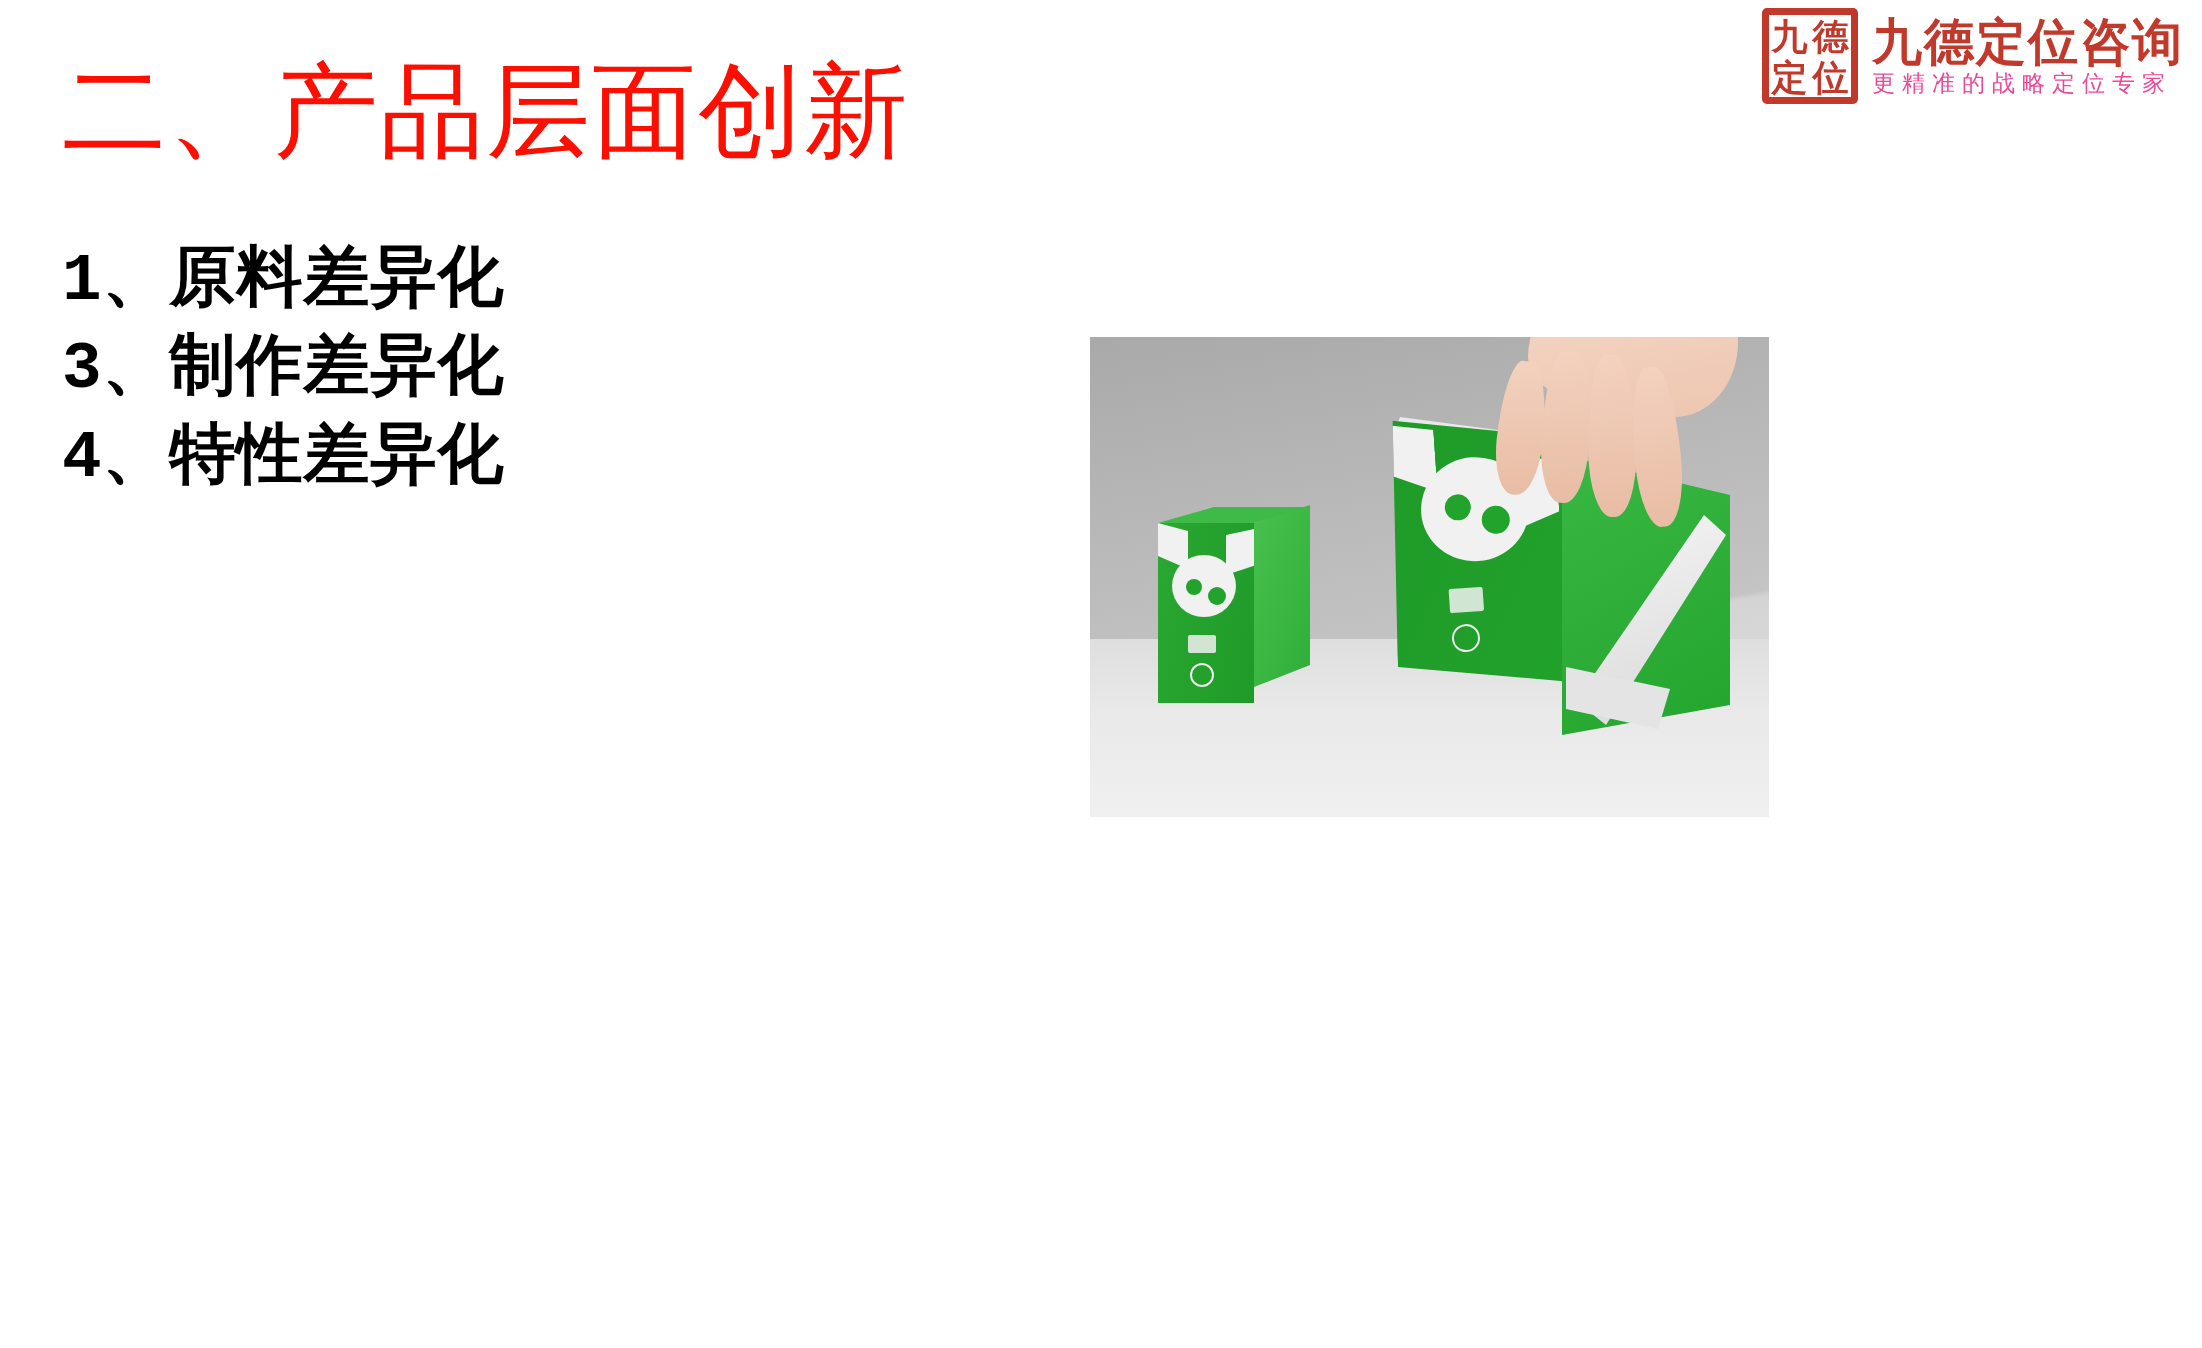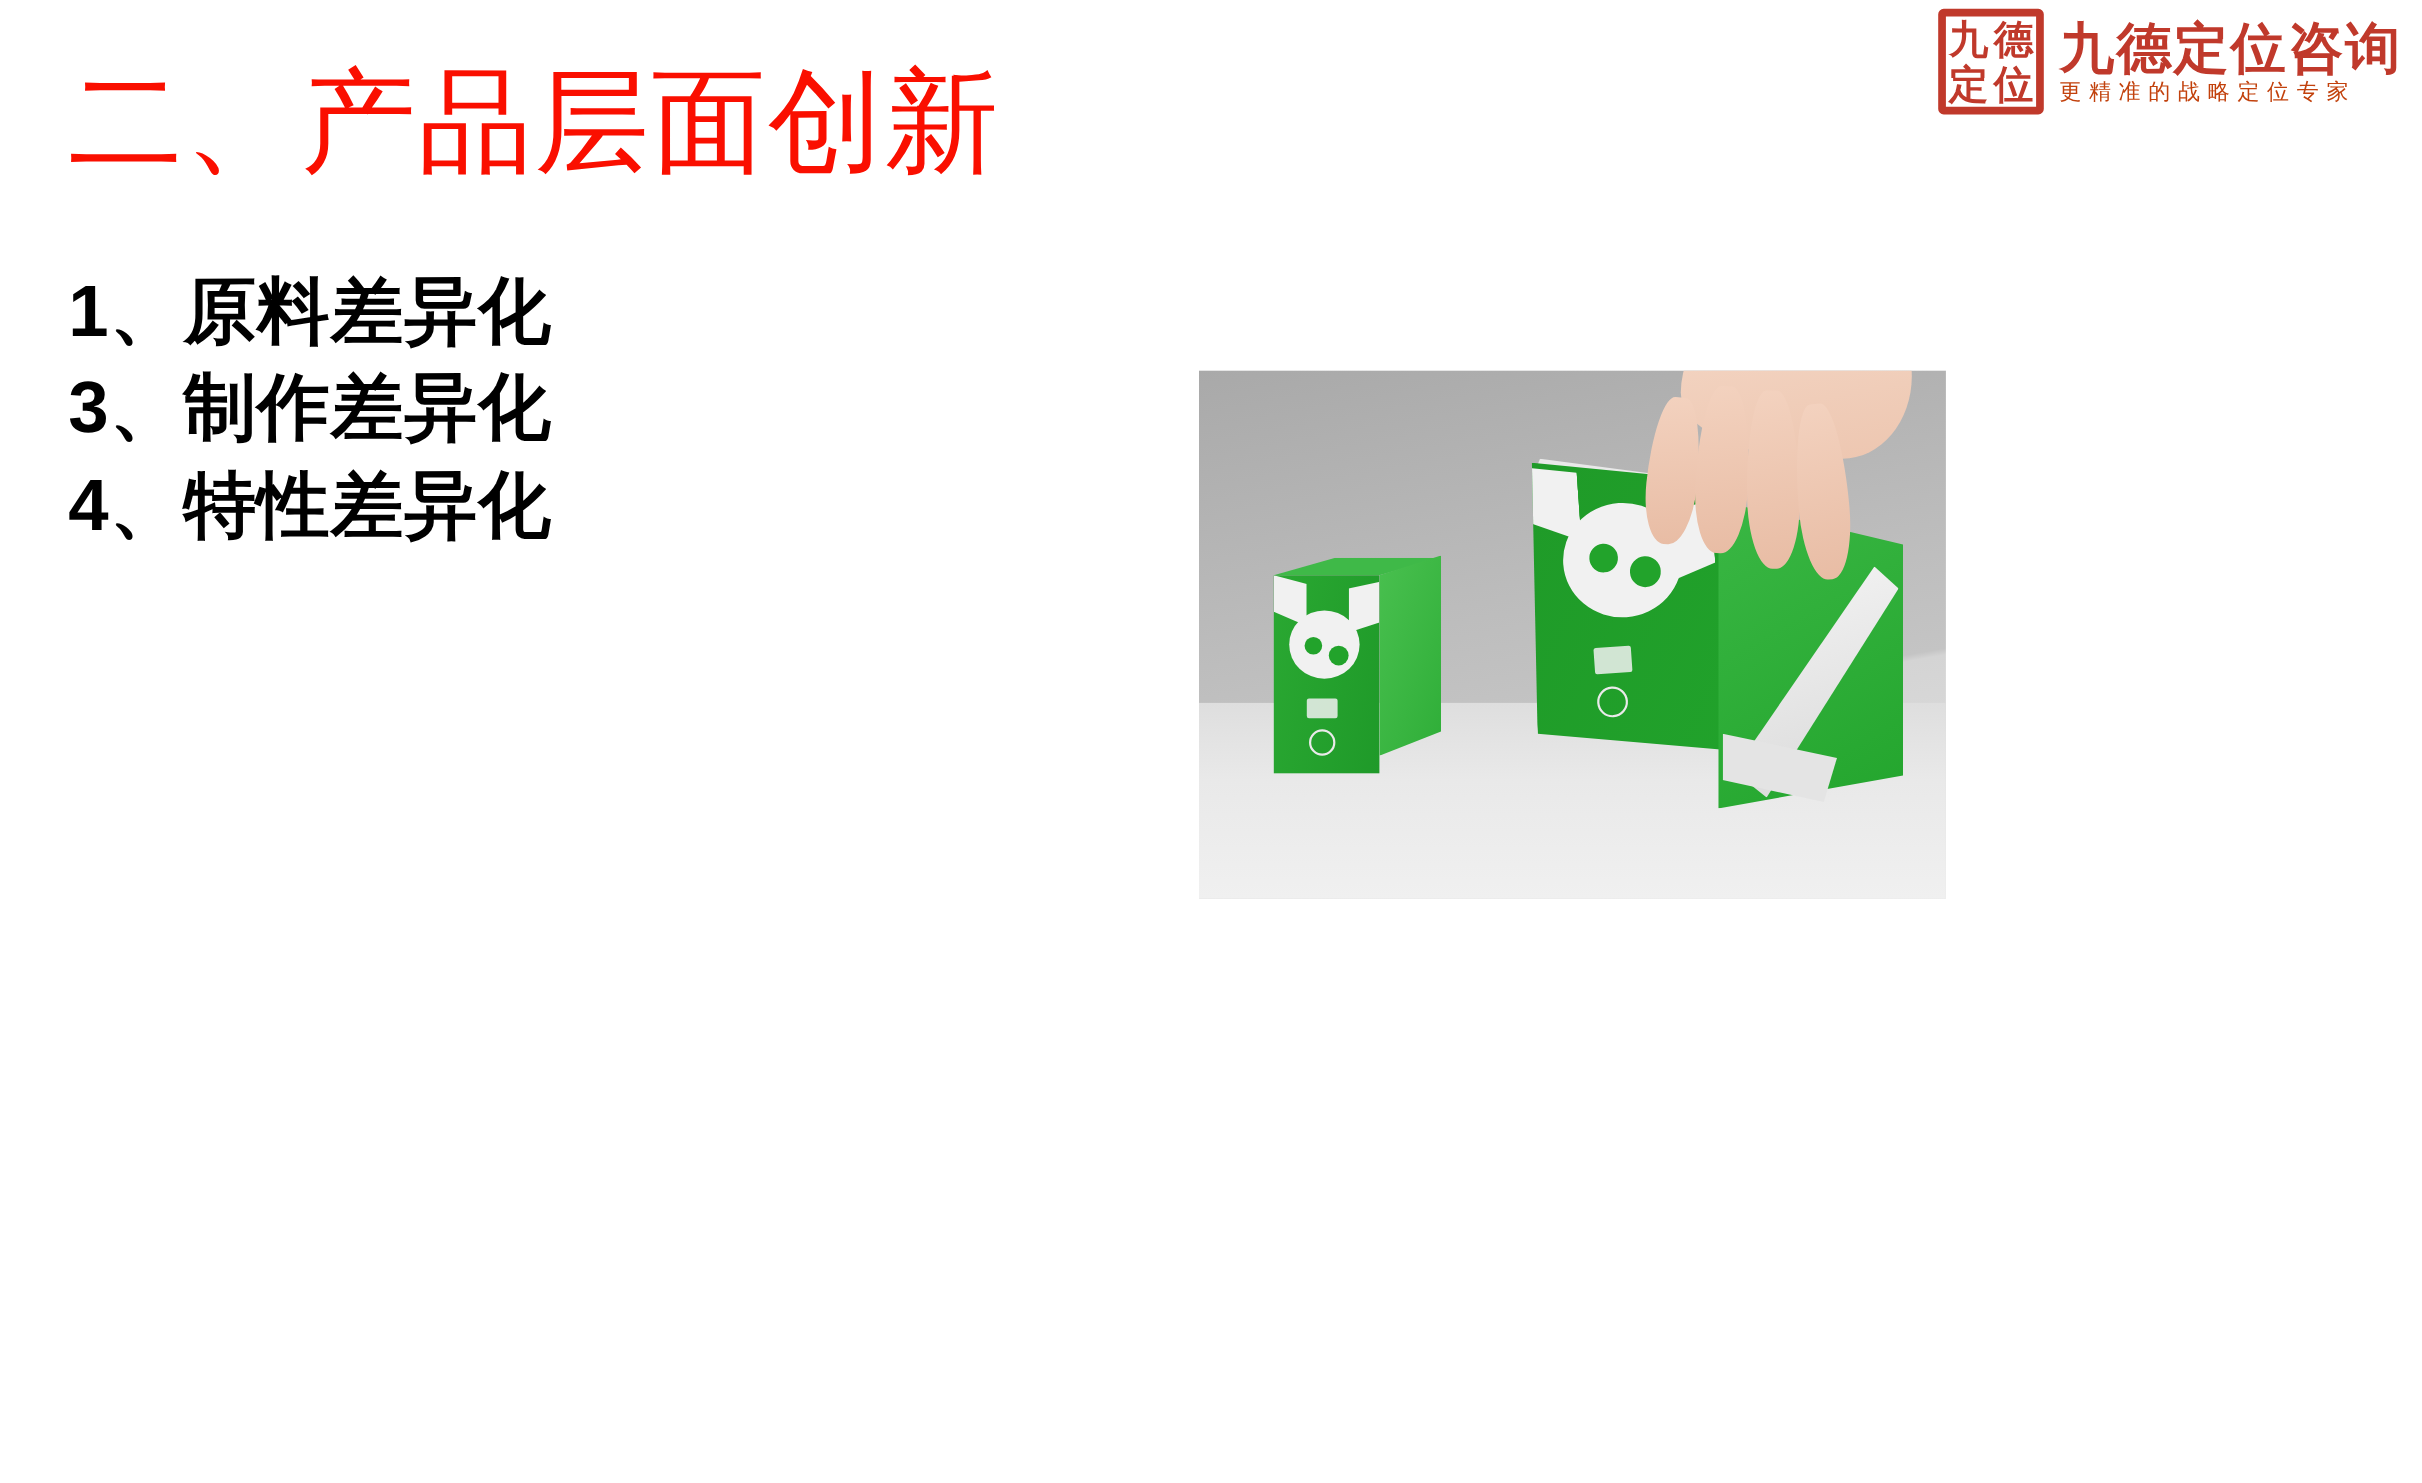--- a/index.html
+++ b/index.html
@@ -56,22 +56,22 @@
   }
   #brand-name {
     font-size: 50px;
     font-weight: bold;
     color: #c0392b;
     letter-spacing: 2px;
     line-height: 1.05;
     font-family: "DejaVu Serif", "Liberation Serif", serif;
   }
   #brand-tagline {
-    font-size: 20px;
-    color: #c2410c;
+    font-size: 23px;
+    color: #ec4899;
     letter-spacing: 7px;
     line-height: 1.1;
     font-family: "DejaVu Sans", sans-serif;
   }
 
   
   #title {
     position: absolute;
     left: 62px;
     top: 52px;
@@ -90,20 +90,21 @@
     top: 238px;
     width: 640px;
   }
   .list-item {
     font-size: 66px;
     font-weight: bold;
     color: #000000;
     line-height: 1.34;
     letter-spacing: 1px;
     white-space: nowrap;
+    font-family: Liberation Mono, monospace;
   }
 
   
   #photo {
     position: absolute;
     left: 1090px;
     top: 337px;
     width: 679px;
     height: 480px;
     overflow: hidden;

